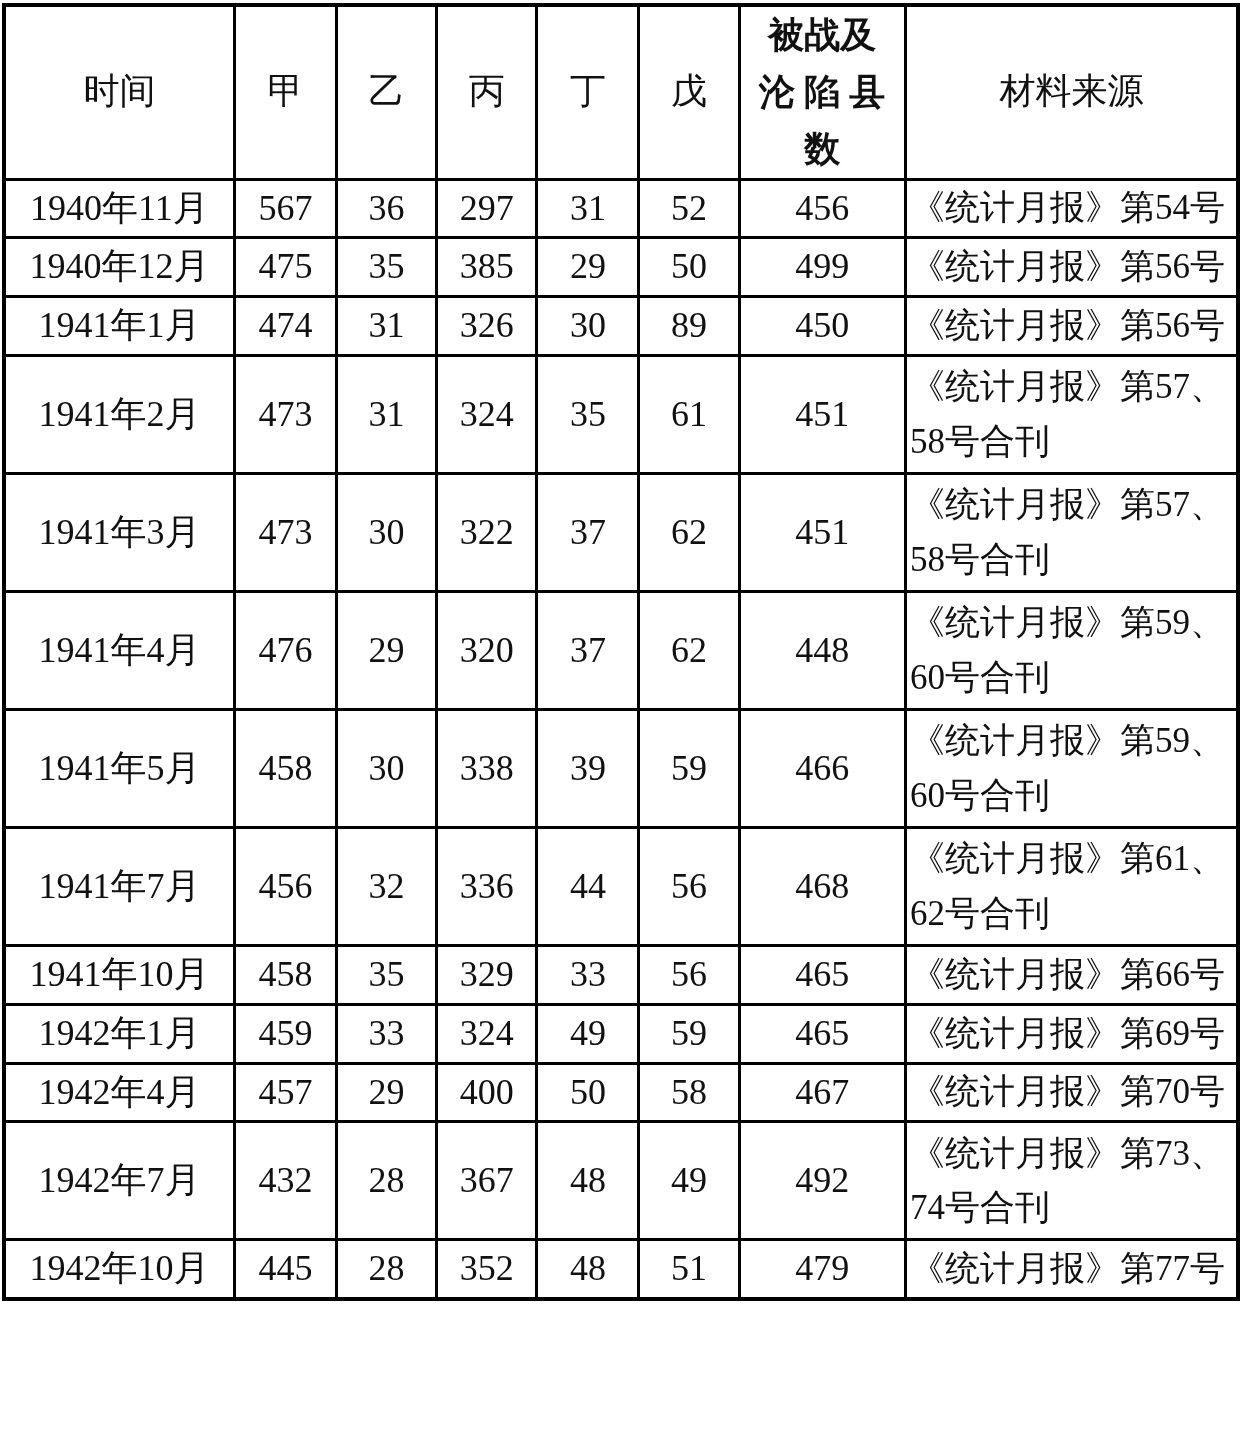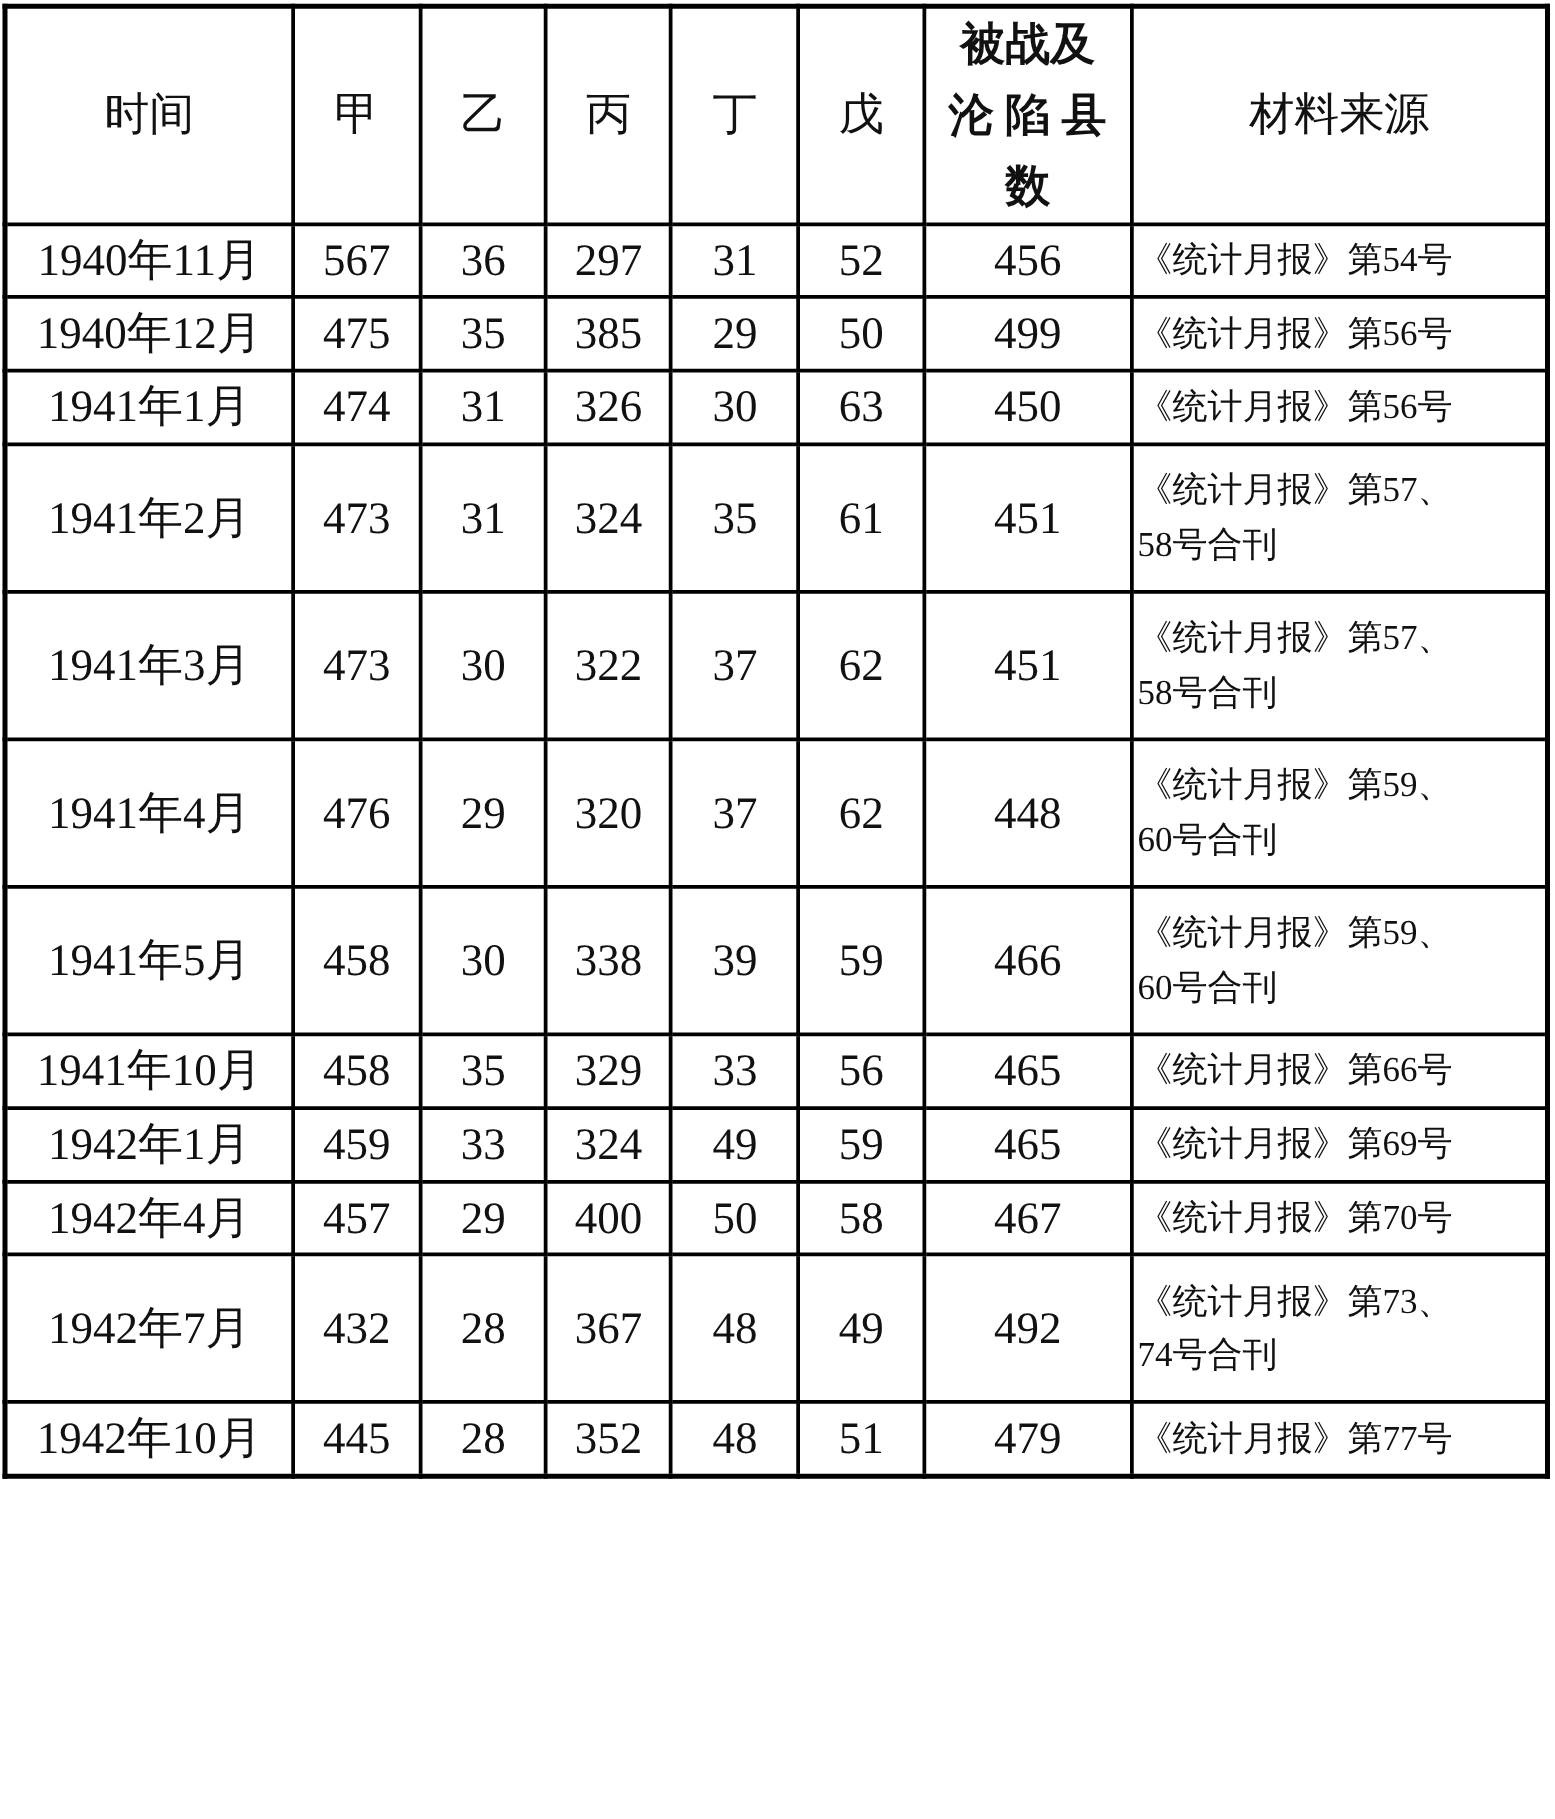--- a/index.html
+++ b/index.html
@@ -43,21 +43,21 @@
   tr.data-row.tall { height: 118px; }
   th.counties-h {
     line-height: 1.58;
     font-weight: bold;
   }
   td.source-cell, th.source-h {
   }
   td.source-cell {
     text-align: left;
     padding-left: 3px;
-    font-size: 28px;
+    font-size: 35px;
   }
 </style>
 </head>
 <body>
 
 <div class="table-wrap">
   <table class="stat-table">
     <colgroup>
       <col style="width:230px">
       <col style="width:102px">
@@ -103,21 +103,21 @@
         <td>499</td>
         <td class="source-cell">《统计月报》第56号</td>
       </tr>
 
       <tr class="data-row">
         <td>1941年1月</td>
         <td>474</td>
         <td>31</td>
         <td>326</td>
         <td>30</td>
-        <td>63</td>
+        <td>89</td>
         <td>450</td>
         <td class="source-cell">《统计月报》第56号</td>
       </tr>
 
       <tr class="data-row tall">
         <td>1941年2月</td>
         <td>473</td>
         <td>31</td>
         <td>324</td>
         <td>35</td>
@@ -157,20 +157,31 @@
         <td>30</td>
         <td>338</td>
         <td>39</td>
         <td>59</td>
         <td>466</td>
         <td class="source-cell">《统计月报》第59、
 60号合刊</td>
       </tr>
 
 
+      <tr class="data-row tall">
+        <td>1941年7月</td>
+        <td>456</td>
+        <td>32</td>
+        <td>336</td>
+        <td>44</td>
+        <td>56</td>
+        <td>468</td>
+        <td class="source-cell">《统计月报》第61、
+62号合刊</td>
+      </tr>
 
       <tr class="data-row">
         <td>1941年10月</td>
         <td>458</td>
         <td>35</td>
         <td>329</td>
         <td>33</td>
         <td>56</td>
         <td>465</td>
         <td class="source-cell">《统计月报》第66号</td>

